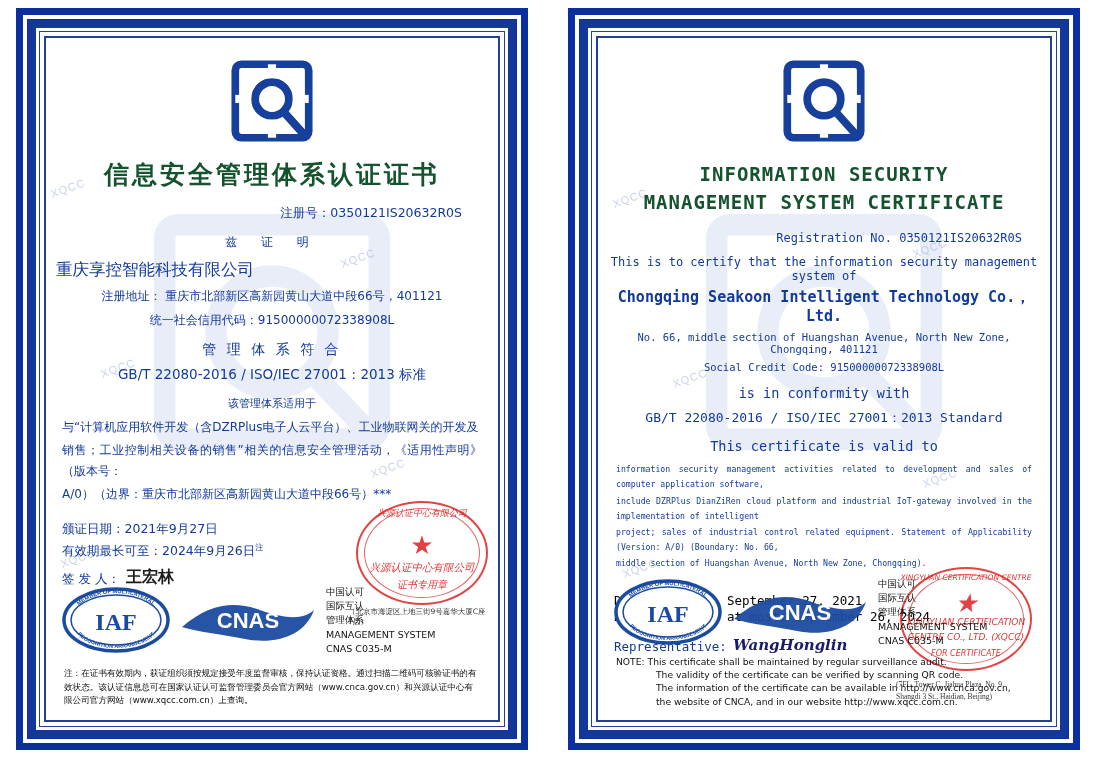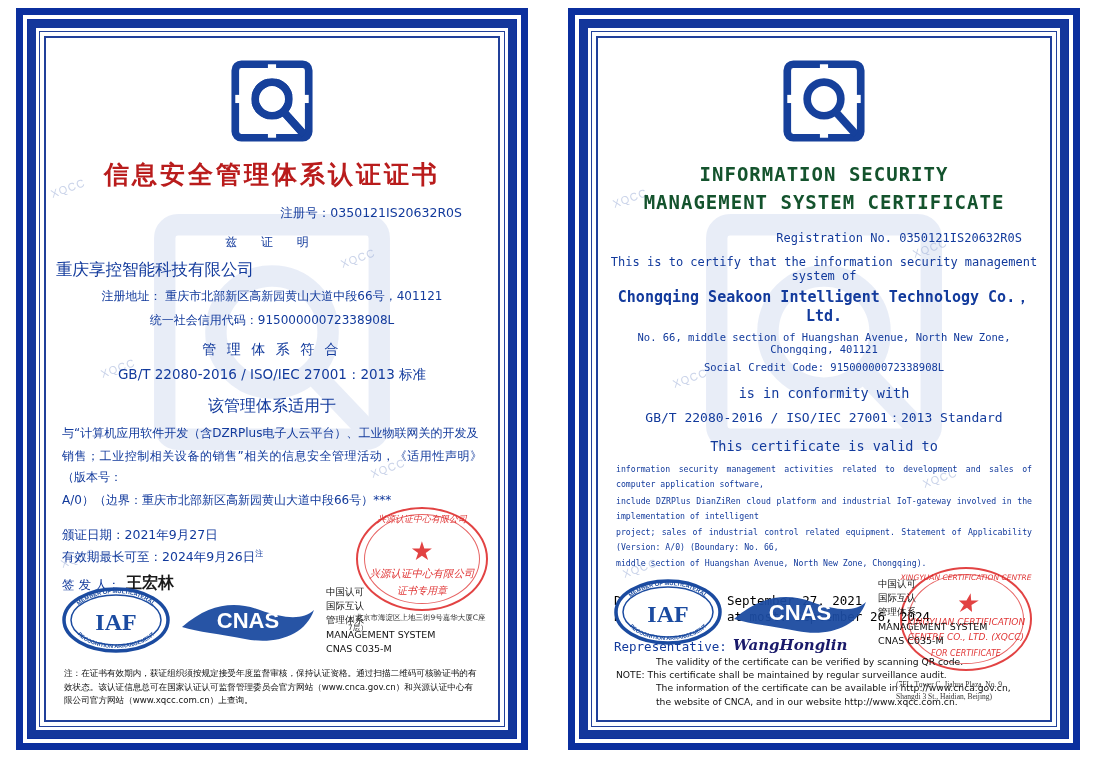--- a/index.html
+++ b/index.html
@@ -68,21 +68,21 @@
     transform:rotate(-20deg);font-family:"Liberation Sans",sans-serif;
     opacity:.55;
   }
 
   
   .logo{display:flex;justify-content:center;margin-top:4px;}
   .logo svg{display:block;}
 
   
   .title-cn{
-    text-align:center;font-size:25px;color:#b91c1c;font-weight:bold;
+    text-align:center;font-size:25px;color:#14532d;font-weight:bold;
     letter-spacing:3px;margin-top:6px;
     font-family:"DejaVu Sans","Liberation Sans",sans-serif;
   }
   .title-en{
     text-align:center;color:#14532d;font-size:19px;font-weight:bold;
     letter-spacing:1px;line-height:1.35;margin-top:10px;
     font-family:"DejaVu Sans Mono","Liberation Mono",monospace;
   }
   .regno-cn{
     text-align:right;font-size:12.5px;color:#123a9c;margin-top:14px;
@@ -93,21 +93,21 @@
     padding-right:18px;font-family:"DejaVu Sans Mono","Liberation Mono",monospace;
   }
   .cn{font-family:"DejaVu Sans","Liberation Sans",sans-serif;color:#123a9c;}
   .en{font-family:"DejaVu Sans Mono","Liberation Mono",monospace;color:#123a9c;}
 
   .zizhengming{font-size:12px;letter-spacing:10px;margin-top:12px;text-align:center;}
   .company-cn{font-size:16.5px;font-weight:normal;margin-top:8px;text-align:left;}
   .line-cn{font-size:12px;margin-top:7px;text-align:center;}
   .sect-cn{font-size:14px;margin-top:12px;text-align:center;letter-spacing:3px;}
   .std-cn{font-size:13.5px;margin-top:7px;text-align:center;}
-  .scope-head-cn{font-size:16px;margin-top:12px;text-align:center;}
+  .scope-head-cn{font-size:11px;margin-top:12px;text-align:center;}
   .scope-cn{font-size:12px;line-height:1.75;margin-top:6px;text-align:justify;padding:0 6px;}
 
   .company-en{font-size:15px;font-weight:bold;margin-top:5px;text-align:center;letter-spacing:0px;}
   .line-en{font-size:10.5px;margin-top:6px;text-align:center;}
   .certify-en{font-size:12px;margin-top:10px;text-align:center;}
   .conform-en{font-size:13.5px;margin-top:12px;text-align:center;}
   .std-en{font-size:13px;margin-top:8px;text-align:center;}
   .validto-en{font-size:13.5px;margin-top:11px;text-align:center;}
   .scope-en{font-size:8.2px;line-height:1.85;margin-top:8px;text-align:justify;padding:0 8px;}
 
@@ -415,22 +415,22 @@
           <div class="accr">
             <div class="cnx">中国认可</div>
             <div class="cnx">国际互认</div>
             <div class="cnx">管理体系</div>
             <div class="enx">MANAGEMENT SYSTEM</div>
             <div class="enx">CNAS C035-M</div>
           </div>
         </div>
 
         <div class="note-en" style="bottom:6px;">
+          <div>NOTE: This certificate shall be maintained by regular surveillance audit.</div>
           <div style="padding-left:40px;">The validity of the certificate can be verified by scanning QR code.</div>
-          <div>NOTE: This certificate shall be maintained by regular surveillance audit.</div>
           <div style="padding-left:40px;">The information of the certificate can be available in http://www.cnca.gov.cn,</div>
           <div style="padding-left:40px;">the website of CNCA, and in our website http://www.xqcc.com.cn.</div>
         </div>
       </div>
     </div>
   </div>
 
 </div>
 
 </body></html>

